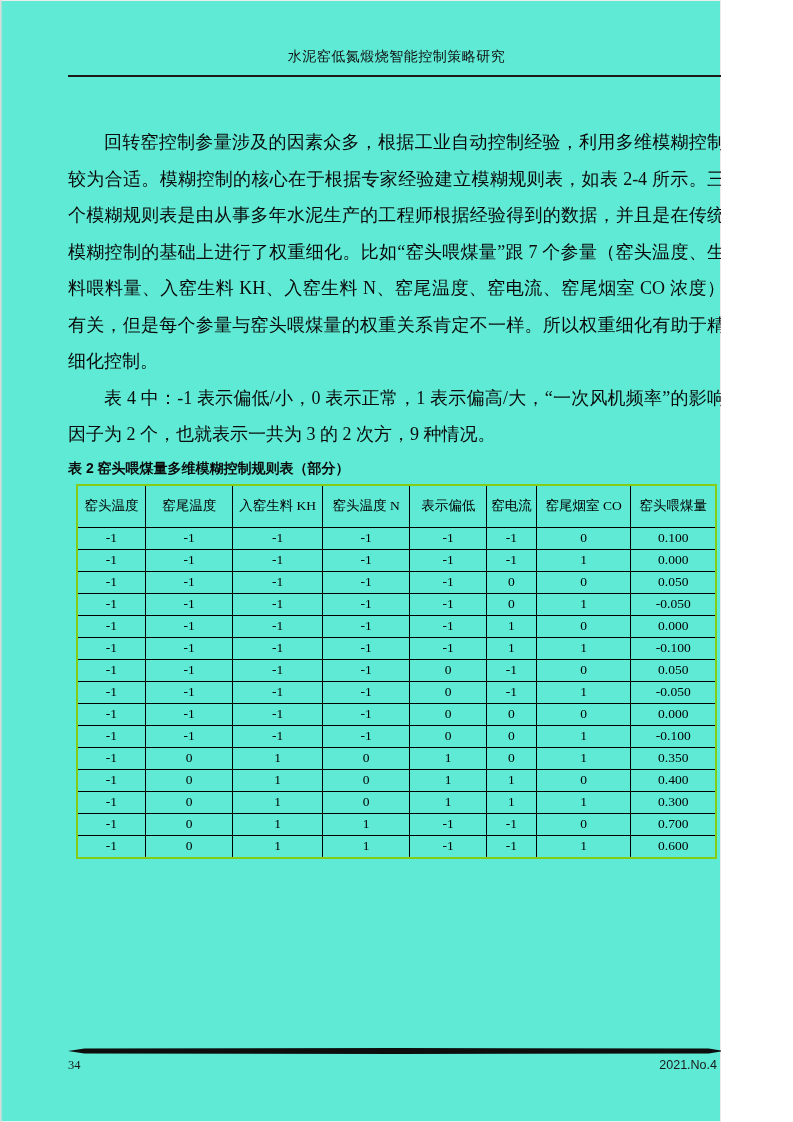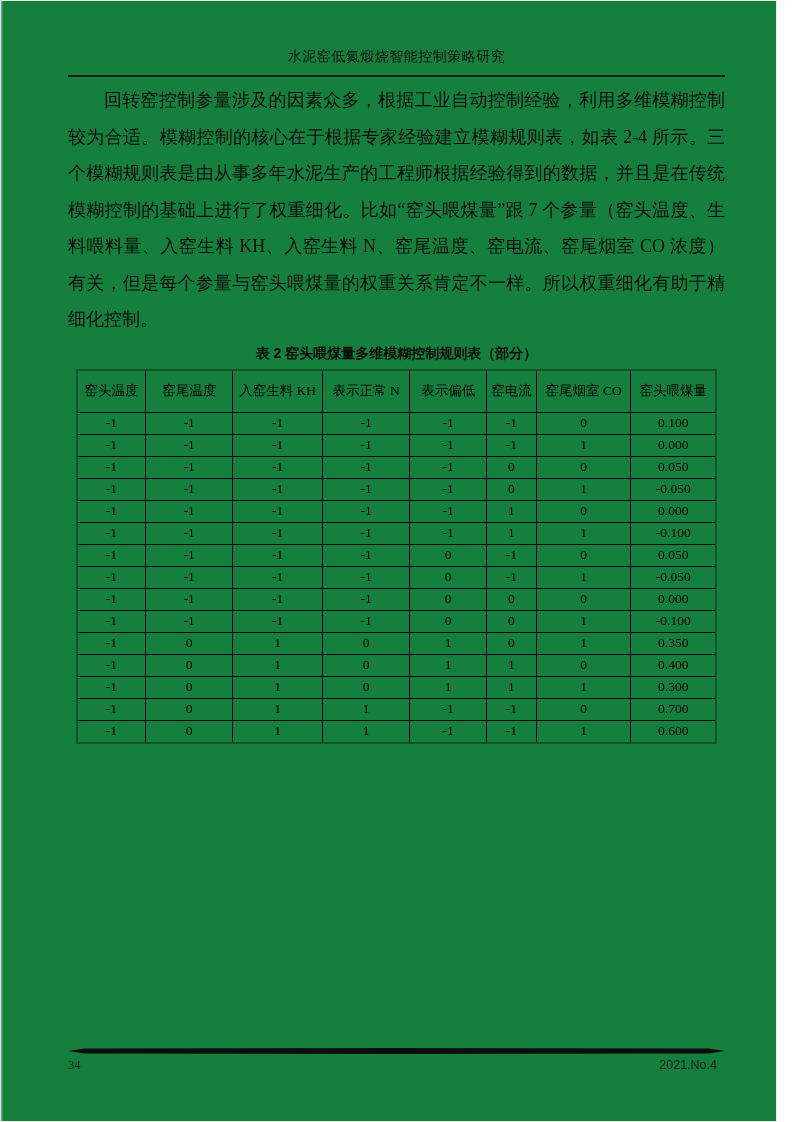--- a/index.html
+++ b/index.html
@@ -2,23 +2,23 @@
 <html lang="zh"><head>
 <meta charset="utf-8">
 <style>
   html, body {
     margin: 0;
     padding: 0;
     background: #ffffff;
   }
   .page {
     position: relative;
-    width: 777px;
+    width: 721px;
     height: 1122px;
-    background: #15803d;
+    background: #5eead4;
     color: #000000;
     font-family: "Liberation Serif", "DejaVu Serif", serif;
     overflow: hidden;
     box-shadow: inset 0 0 0 1px #ececec;
   }
   .page::before {
     
     content: "";
     position: absolute;
     left: 0; top: 0; bottom: 0;
@@ -38,43 +38,43 @@
     font-size: 14px;
     letter-spacing: 0.5px;
     color: #111111;
   }
   .head-rule {
     margin-top: 9px;
     border-bottom: 2px solid #1a1a1a;
   }
   .body-text {
     padding-top: 5px;
+    margin-top: 42px;
   }
   .body-text p {
     margin: 0;
     font-size: 18px;
     line-height: 36.5px;
     text-align: justify;
     text-indent: 2em;
     color: #0a0a0a;
   }
   .table-caption {
     margin-top: 7px;
-    text-align: center;
     font-family: "Liberation Sans", "DejaVu Sans", sans-serif;
     font-weight: bold;
     font-size: 14px;
     color: #0a0a0a;
   }
   table.rule-table {
     width: 641px;
     margin: 6px auto 0 auto;
     border-collapse: collapse;
     table-layout: fixed;
-    border: 2px solid #14532d;
+    border: 2px solid #84cc16;
   }
   table.rule-table th,
   table.rule-table td {
     border: 1px solid #000000;
     text-align: center;
     vertical-align: middle;
     font-weight: normal;
     font-size: 13.5px;
     padding: 0;
     overflow: hidden;
@@ -122,41 +122,42 @@
 
 <div class="page">
 
   <div class="content">
 
     <div class="running-head">水泥窑低氮煅烧智能控制策略研究</div>
     <div class="head-rule"></div>
 
     <div class="body-text">
       <p>回转窑控制参量涉及的因素众多，根据工业自动控制经验，利用多维模糊控制较为合适。模糊控制的核心在于根据专家经验建立模糊规则表，如表 2-4 所示。三个模糊规则表是由从事多年水泥生产的工程师根据经验得到的数据，并且是在传统模糊控制的基础上进行了权重细化。比如“窑头喂煤量”跟 7 个参量（窑头温度、生料喂料量、入窑生料 KH、入窑生料 N、窑尾温度、窑电流、窑尾烟室 CO 浓度）有关，但是每个参量与窑头喂煤量的权重关系肯定不一样。所以权重细化有助于精细化控制。</p>
+      <p>表 4 中：-1 表示偏低/小，0 表示正常，1 表示偏高/大，“一次风机频率”的影响因子为 2 个，也就表示一共为 3 的 2 次方，9 种情况。</p>
     </div>
 
     <div class="table-caption">表 2 窑头喂煤量多维模糊控制规则表（部分）</div>
 
     <table class="rule-table">
       <colgroup>
           <col style="width: 10.7%;">
           <col style="width: 13.7%;">
           <col style="width: 14%;">
           <col style="width: 13.7%;">
           <col style="width: 12%;">
           <col style="width: 7.8%;">
           <col style="width: 14.8%;">
           <col style="width: 13.3%;">
         </colgroup>
       <thead>
         <tr>
           <th>窑头温度</th>
           <th>窑尾温度</th>
           <th>入窑生料 KH</th>
-          <th>表示正常 N</th>
+          <th>窑头温度 N</th>
           <th>表示偏低</th>
           <th>窑电流</th>
           <th>窑尾烟室 CO</th>
           <th>窑头喂煤量</th>
         </tr>
       </thead>
       <tbody>
           <tr>
             <td>-1</td>
             <td>-1</td>

